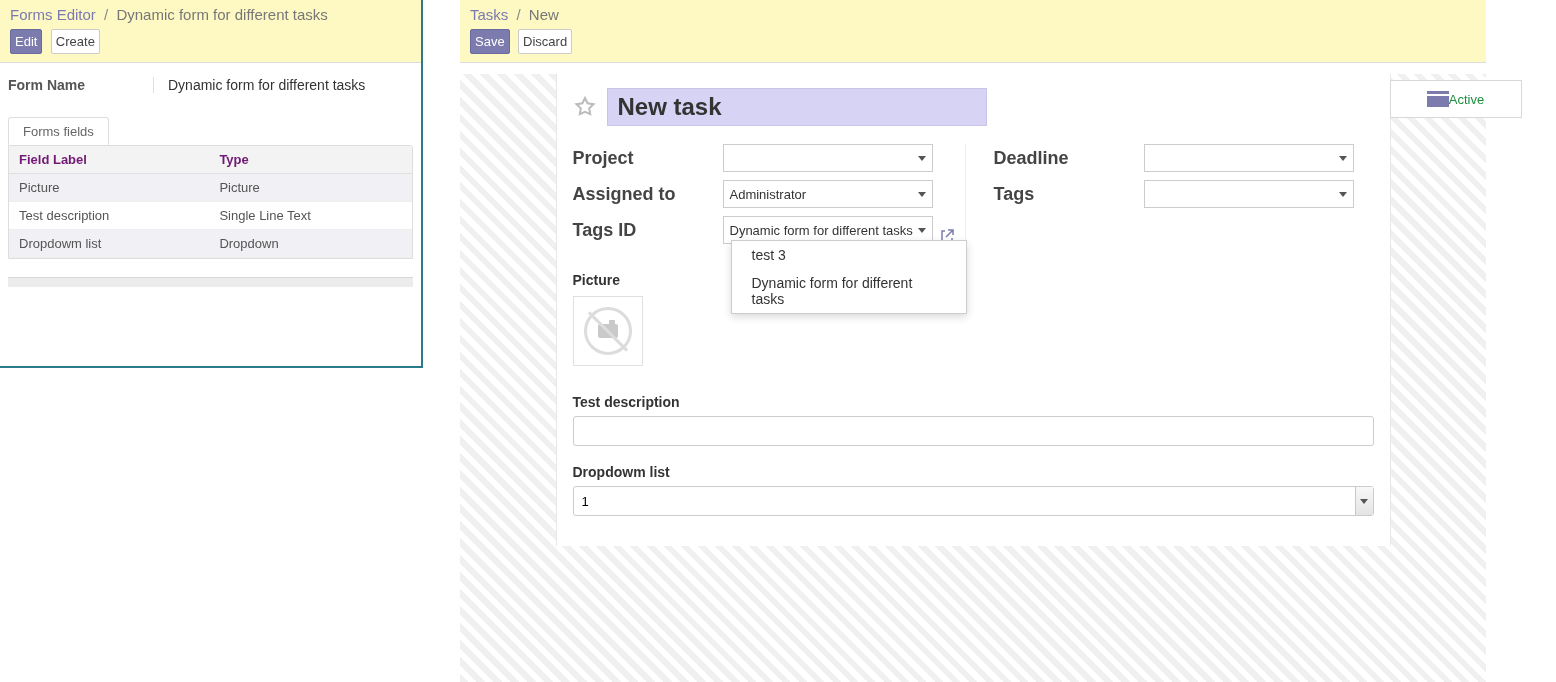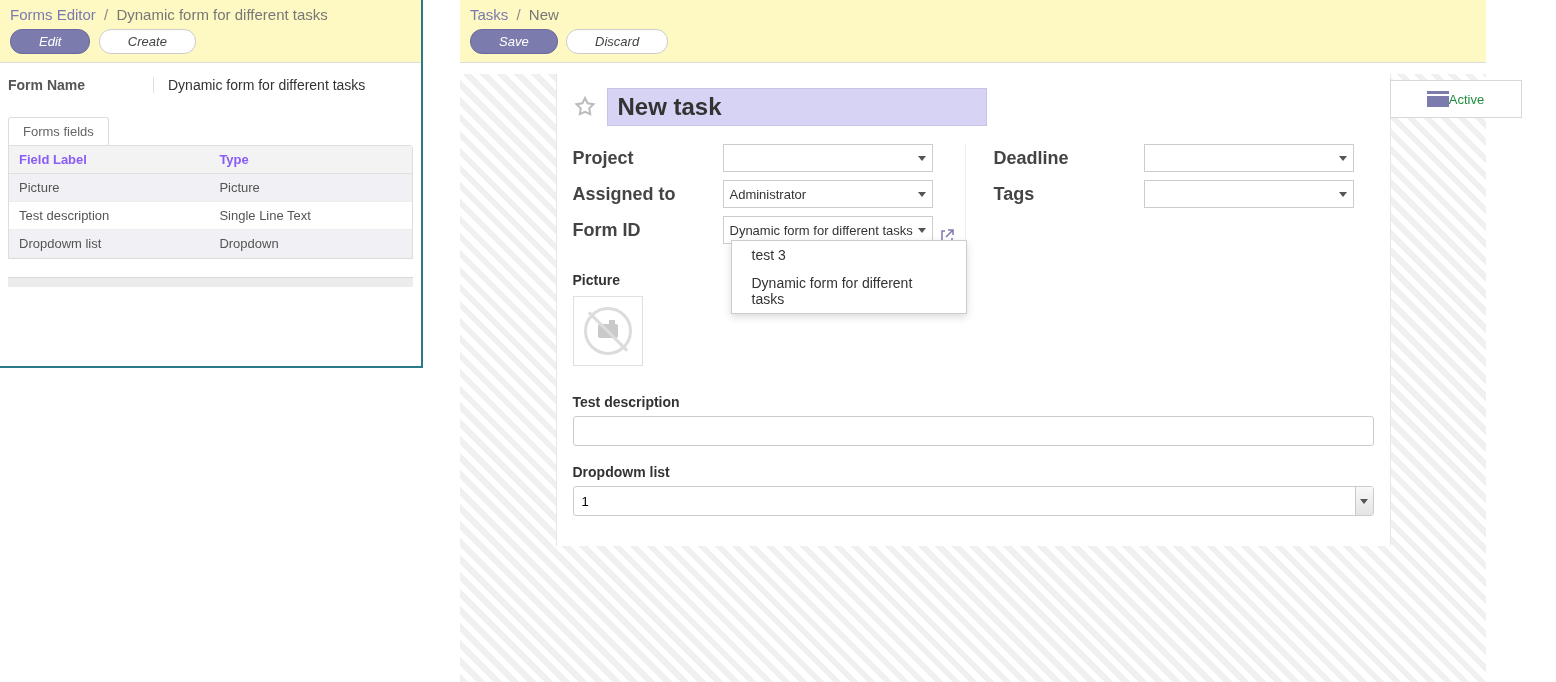--- a/index.html
+++ b/index.html
@@ -4,30 +4,30 @@
 <style>
   *{box-sizing:border-box;font-family:"Segoe UI","Helvetica Neue",Arial,sans-serif;}
   body{margin:0;background:#fff;width:1556px;height:682px;position:relative;overflow:hidden;}
   .panel-left{position:absolute;left:0;top:0;width:423px;height:368px;border-right:2px solid #2b7a8a;border-bottom:2px solid #2b7a8a;}
   .panel-right{position:absolute;left:460px;top:0;right:70px;background:#fff;}
   .cp{background:#fef9c3;border-bottom:1px solid #dcdcdc;padding:6px 10px 8px 10px;}
   .crumbs{font-size:15px;color:#6d6d8a;margin-bottom:6px;}
   .crumb-link{color:#7a7ab0;cursor:pointer;}
   .crumb-sep{color:#8a8a8a;margin:0 4px;}
   .crumb-cur{color:#777;}
-  .btn{display:inline-block;border:1px solid #ccc;background:#fff;color:#444;padding:4px 28px;font-size:13px;border-radius:12px;cursor:pointer;margin-right:4px;font-style:italic;}
+  .btn{display:inline-block;border:1px solid #ccc;background:#fff;color:#444;padding:4px 4px;font-size:13px;border-radius:2px;cursor:pointer;margin-right:4px;}
   .btn-primary{background:#7c7bad;border-color:#6a6aa0;color:#fff;}
   .sheet-l{padding:14px 8px 0 8px;}
   .fname-row{display:flex;align-items:center;margin-bottom:24px;font-size:14px;}
   .fname-lbl{width:146px;font-weight:600;color:#555;border-right:1px solid #e0e0e0;padding-right:12px;}
   .fname-val{padding-left:14px;color:#333;}
   .tabhdr{border:1px solid #ddd;border-bottom:none;background:#fff;display:inline-block;padding:6px 14px;font-size:13px;color:#666;border-radius:3px 3px 0 0;}
   .tblwrap{border:1px solid #ddd;border-radius:0 3px 0 0;}
   table.ft{width:100%;border-collapse:collapse;font-size:13px;}
-  table.ft th{text-align:left;background:#f3f3f3;border-bottom:1px solid #e0e0e0;padding:6px 10px;color:#8b5cf6;font-weight:600;}
+  table.ft th{text-align:left;background:#f3f3f3;border-bottom:1px solid #e0e0e0;padding:6px 10px;color:#701a75;font-weight:600;}
   table.ft td{padding:6px 10px;border-bottom:1px solid #eee;color:#555;}
   table.ft tr.alt td{background:#f0f0f5;}
   .scrollbar{height:10px;margin-top:18px;background:#ececec;border-top:1px solid #d8d8d8;}
 
   
   .stripes{position:absolute;left:460px;right:70px;top:74px;bottom:0;
     background:repeating-linear-gradient(45deg,#f0f0f0 0 6px,#fff 6px 12px);}
   .sheet-r{position:relative;margin:0 auto;width:835px;background:#fff;border-left:1px solid #e7e7e7;border-right:1px solid #e7e7e7;padding:14px 16px 30px 16px;}
   .status-btn{position:absolute;right:-132px;top:6px;width:132px;height:38px;border:1px solid #d8d8d8;background:#fff;display:flex;align-items:center;justify-content:center;}
   .status-ico{width:22px;height:16px;background:#7c7bad;position:relative;}
@@ -146,21 +146,21 @@
         <div class="frow">
           <div class="flbl">Assigned to</div>
           <div class="fctl">
             <div class="dd">
               <span>Administrator</span>
               <span class="dd-caret"></span>
             </div>
           </div>
         </div>
         <div class="frow">
-          <div class="flbl">Form ID</div>
+          <div class="flbl">Tags ID</div>
           <div class="fctl">
             <div class="dd">
               <span>Dynamic form for different tasks</span>
               <span class="dd-caret"></span>
             </div>
             <svg class="ext-ico" viewBox="0 0 16 16">
                 <path fill="none" stroke="currentColor" stroke-width="1.5" d="M6 3H3v10h10v-3M9 2h5v5M14 2L7 9"></path>
               </svg>
           </div>
         </div>

